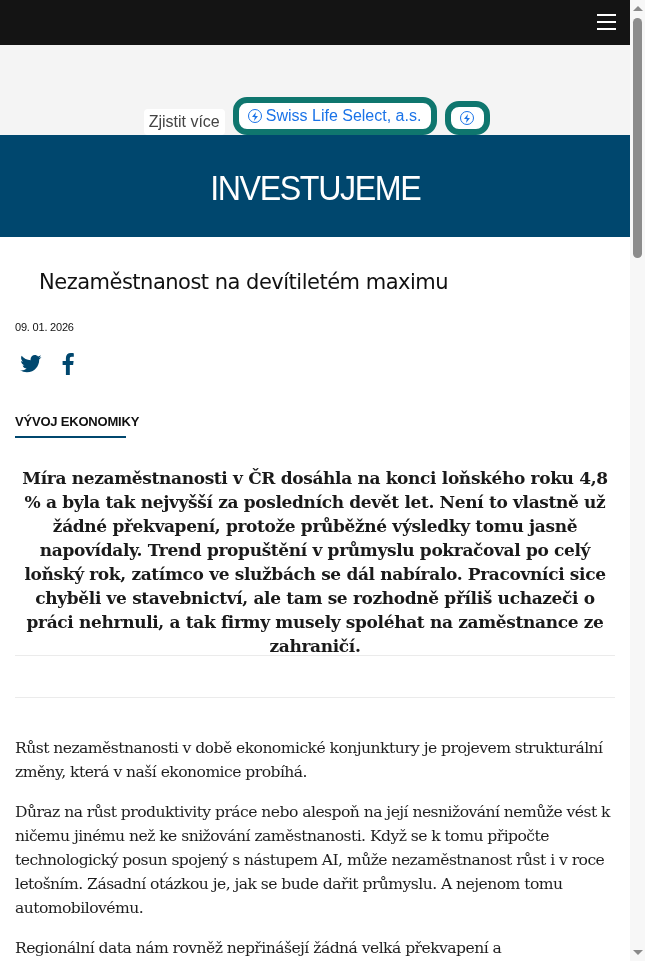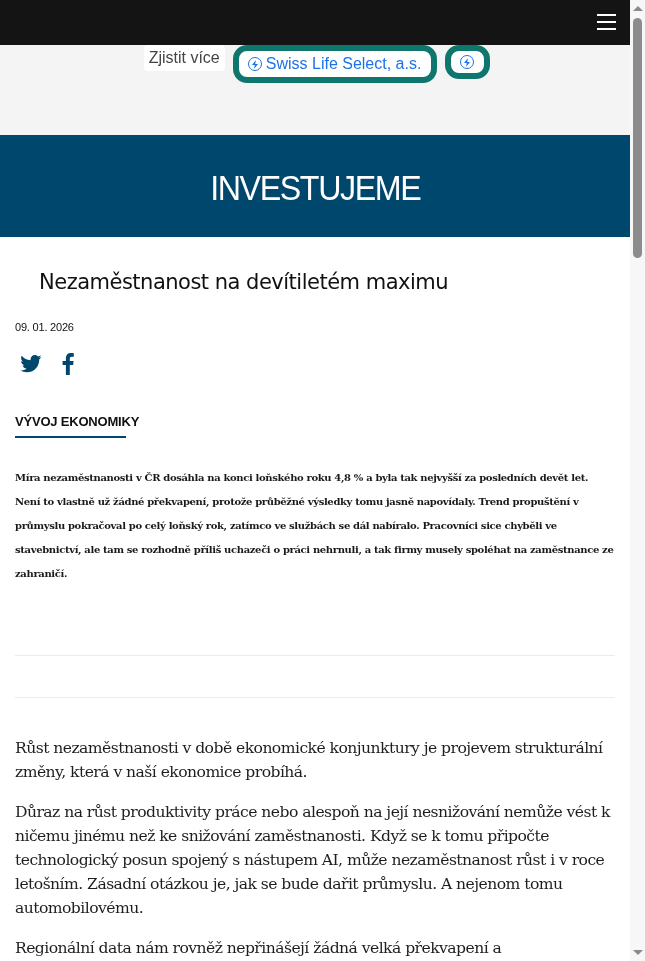--- a/index.html
+++ b/index.html
@@ -13,21 +13,21 @@
     .rates { position: absolute; top: 0; left: 170px; height: 45px; display: flex; align-items: center; gap: 26px;
              font-family: "Liberation Sans", sans-serif; font-size: 12px; letter-spacing: -0.3px; margin-top: 30px; }
     .rate { display: flex; gap: 6px; align-items: center; }
     .rate-label { color: #ffffff; font-weight: bold; }
     .rate-change { color: #1f6aa5; }
     .hamburger { position: absolute; right: 14px; top: 14px; width: 19px; height: 16px; cursor: pointer; }
     .hamburger span { display: block; height: 2px; background: #fff; margin-bottom: 5px; }
 
     
     .adbar { position: absolute; left: 0; top: 45px; width: 630px; height: 90px; background: #f4f4f4;
-             display: flex; align-items: flex-start; justify-content: center; gap: 8px; padding-left: 4px; }
+             display: flex; align-items: flex-end; justify-content: center; gap: 8px; padding-left: 4px; }
     .ad-more { background: #ffffff; border-radius: 4px; padding: 4px 5px; font-family: "Liberation Sans", sans-serif;
                font-size: 16px; color: #444; }
     .ad-pill { display: flex; align-items: center; gap: 4px; background: #fff; border: 6px solid #0f766e;
                border-radius: 14px; padding: 4px 10px 4px 9px; font-family: "Liberation Sans", sans-serif;
                font-size: 16px; color: #1a73e8; cursor: pointer; }
     .bolt { width: 14px; height: 14px; border: 1.5px solid #1a73e8; border-radius: 50%; display: inline-flex;
             align-items: center; justify-content: center; }
 
     
     .brand { position: absolute; left: 0; top: 135px; width: 630px; height: 102px; background: #00476e;
@@ -41,21 +41,21 @@
              color: #111; letter-spacing: -0.5px; font-weight: normal; white-space: nowrap; margin-left: 24px; }
     .date { position: absolute; top: 93px; left: 0; font-family: "Liberation Sans", sans-serif; font-size: 11px;
             color: #111; letter-spacing: -0.2px; }
     .share { position: absolute; top: 125px; left: 5px; display: flex; gap: 20px; align-items: center; }
     .share-btn { cursor: pointer; display: inline-flex; }
     .tag { position: absolute; top: 186px; left: 0; font-family: Liberation Sans, sans-serif; font-size: 13px;
            font-weight: bold; color: #111; letter-spacing: -0.2px; cursor: pointer; }
     .tag-underline { position: absolute; top: 208px; left: 0; width: 111px; height: 2px; background: #00476e; }
 
     .lead { position: absolute; top: 238px; left: 0; width: 600px; font-family: "DejaVu Serif", serif; font-weight: bold;
-            font-size: 10px; line-height: 24px; color: #1a1a1a; letter-spacing: -0.35px; }
+            font-size: 17px; line-height: 24px; color: #1a1a1a; letter-spacing: -0.35px; text-align: center; }
     .divider { position: absolute; left: 0; width: 600px; height: 1px; background: #ebebeb; }
     .d1 { top: 427px; }
     .d2 { top: 469px; }
 
     .body-text { position: absolute; top: 508px; left: 0; width: 600px; font-family: "DejaVu Serif", serif;
                  font-size: 15.6px; line-height: 24px; color: #1e1e1e; letter-spacing: -0.55px; }
     .body-text p { margin-bottom: 16px; }
 
     
     .scrollbar { position: absolute; right: 0; top: 0; width: 15px; height: 961px; background: #f7f7f7; cursor: pointer; }

